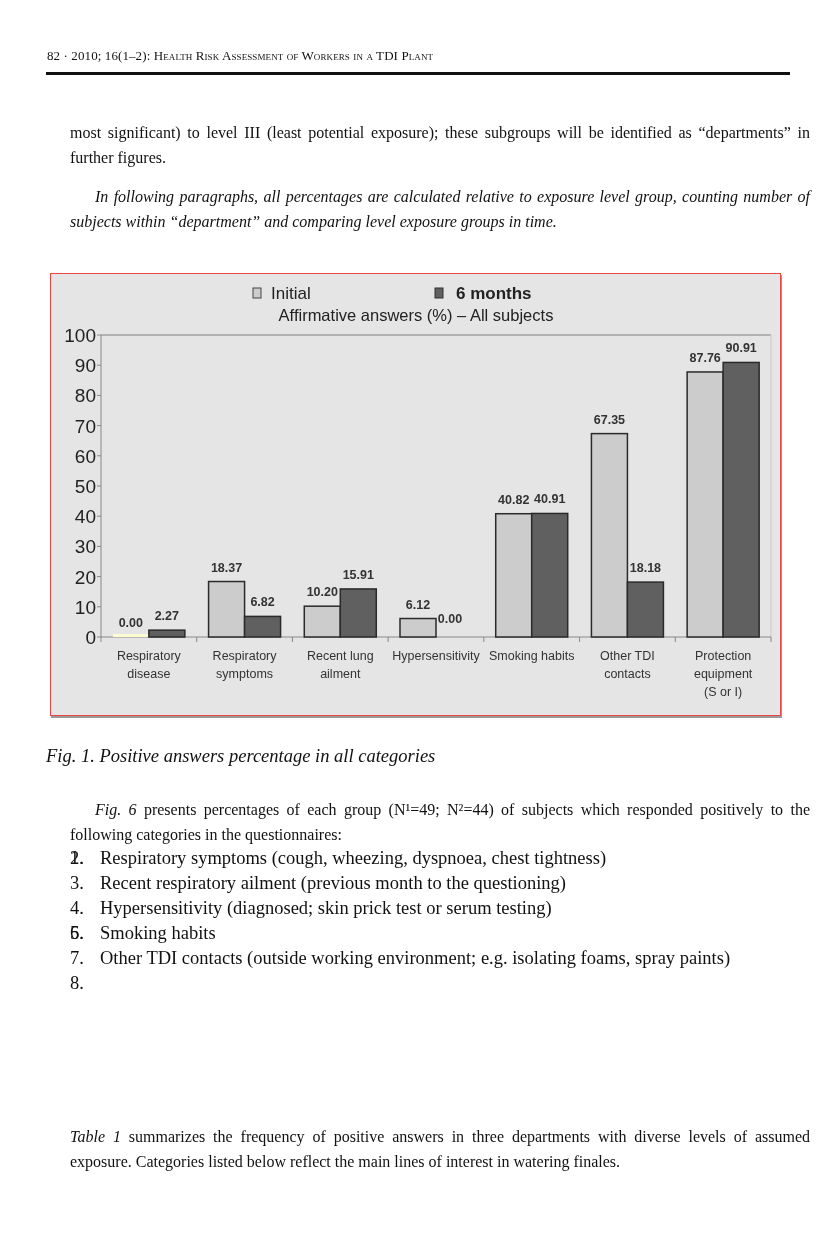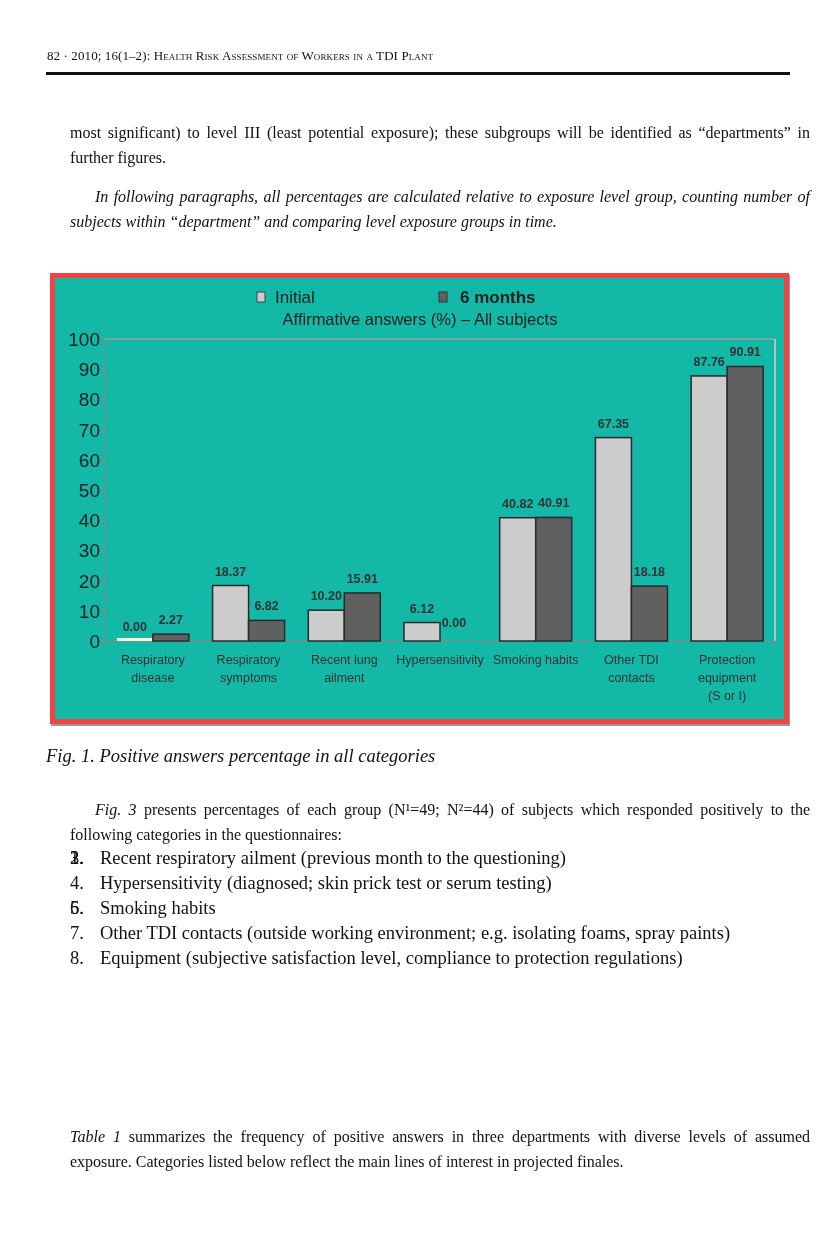--- a/index.html
+++ b/index.html
@@ -7,21 +7,21 @@
          font-family:"Liberation Serif","DejaVu Serif",serif; color:#111; }
   .header { position:absolute; left:47px; top:48px; width:742px; font-size:13px; letter-spacing:0.1px; }
   .header .sc { font-variant: small-caps; text-align: right; }
   .header-rule { position:absolute; left:46px; top:72px; width:744px; height:3px; background:#111; }
   .para { position:absolute; left:46px; width:740px; font-size:16px; line-height:25px; text-align:justify;margin-left:24px; }
   .para.indent { text-indent:25px; }
   .ital { font-style:italic; }
   #p1 { top:120px; }
   #p2 { top:184px; }
   .chart-frame { position:absolute; left:50px; top:273px; width:729px; height:441px;
-                 border:5px solid #ef4444; box-shadow:1px 2px 0 #9a9a9a; background:#14b8a6; }
+                 border:1px solid #ef4444; box-shadow:1px 2px 0 #9a9a9a; background:#e5e5e5; }
   svg text { font-family:"Liberation Sans","DejaVu Sans",sans-serif; }
   .caption { position:absolute; left:46px; top:746px; font-size:18.5px; font-style:italic; }
   #p3 { top:797px; }
   .list { position:absolute; left:46px; top:846px; width:740px; font-size:18.5px; line-height:25px; margin:0; padding:0; list-style:none; }
   .list li { position:relative; padding-left:54px; text-align:justify; }
   .list li .num { position:absolute; left:24px; top:0; }
   #p4 { top:1124px; }
 </style>
 </head>
 <body>
@@ -123,26 +123,26 @@
         <text x="576.4285714285714" y="404" font-size="12.5" text-anchor="middle" fill="#333">contacts</text>
         <text x="672.1428571428571" y="386" font-size="12.5" text-anchor="middle" fill="#333">Protection</text>
         <text x="672.1428571428571" y="404" font-size="12.5" text-anchor="middle" fill="#333">equipment</text>
         <text x="672.1428571428571" y="422" font-size="12.5" text-anchor="middle" fill="#333">(S or I)</text>
       </g>
   </svg>
 </div>
 
 <div class="caption">Fig. 1. Positive answers percentage in all categories</div>
 
-<div class="para indent" id="p3"><span class="ital">Fig. 3</span><span> presents percentages of each group (N¹=49; N²=44) of subjects which responded positively to the following categories in the questionnaires:</span></div>
+<div class="para indent" id="p3"><span class="ital">Fig. 6</span><span> presents percentages of each group (N¹=49; N²=44) of subjects which responded positively to the following categories in the questionnaires:</span></div>
 
 <ol class="list" id="catlist">
     <li><span class="num">1.</span></li>
-    <li><span class="num">2.</span></li>
+    <li><span class="num">2.</span><span>Respiratory symptoms (cough, wheezing, dyspnoea, chest tightness)</span></li>
     <li><span class="num">3.</span><span>Recent respiratory ailment (previous month to the questioning)</span></li>
     <li><span class="num">4.</span><span>Hypersensitivity (diagnosed; skin prick test or serum testing)</span></li>
     <li><span class="num">5.</span></li>
     <li><span class="num">6.</span><span>Smoking habits</span></li>
     <li><span class="num">7.</span><span>Other TDI contacts (outside working environment; e.g. isolating foams, spray paints)</span></li>
-    <li><span class="num">8.</span><span>Equipment (subjective satisfaction level, compliance to protection regulations)</span></li>
+    <li><span class="num">8.</span></li>
   </ol>
 
-<div class="para" id="p4"><span class="ital">Table 1</span><span> summarizes the frequency of positive answers in three departments with diverse levels of assumed exposure. Categories listed below reflect the main lines of interest in projected finales.</span></div>
+<div class="para" id="p4"><span class="ital">Table 1</span><span> summarizes the frequency of positive answers in three departments with diverse levels of assumed exposure. Categories listed below reflect the main lines of interest in watering finales.</span></div>
 
 </body></html>

